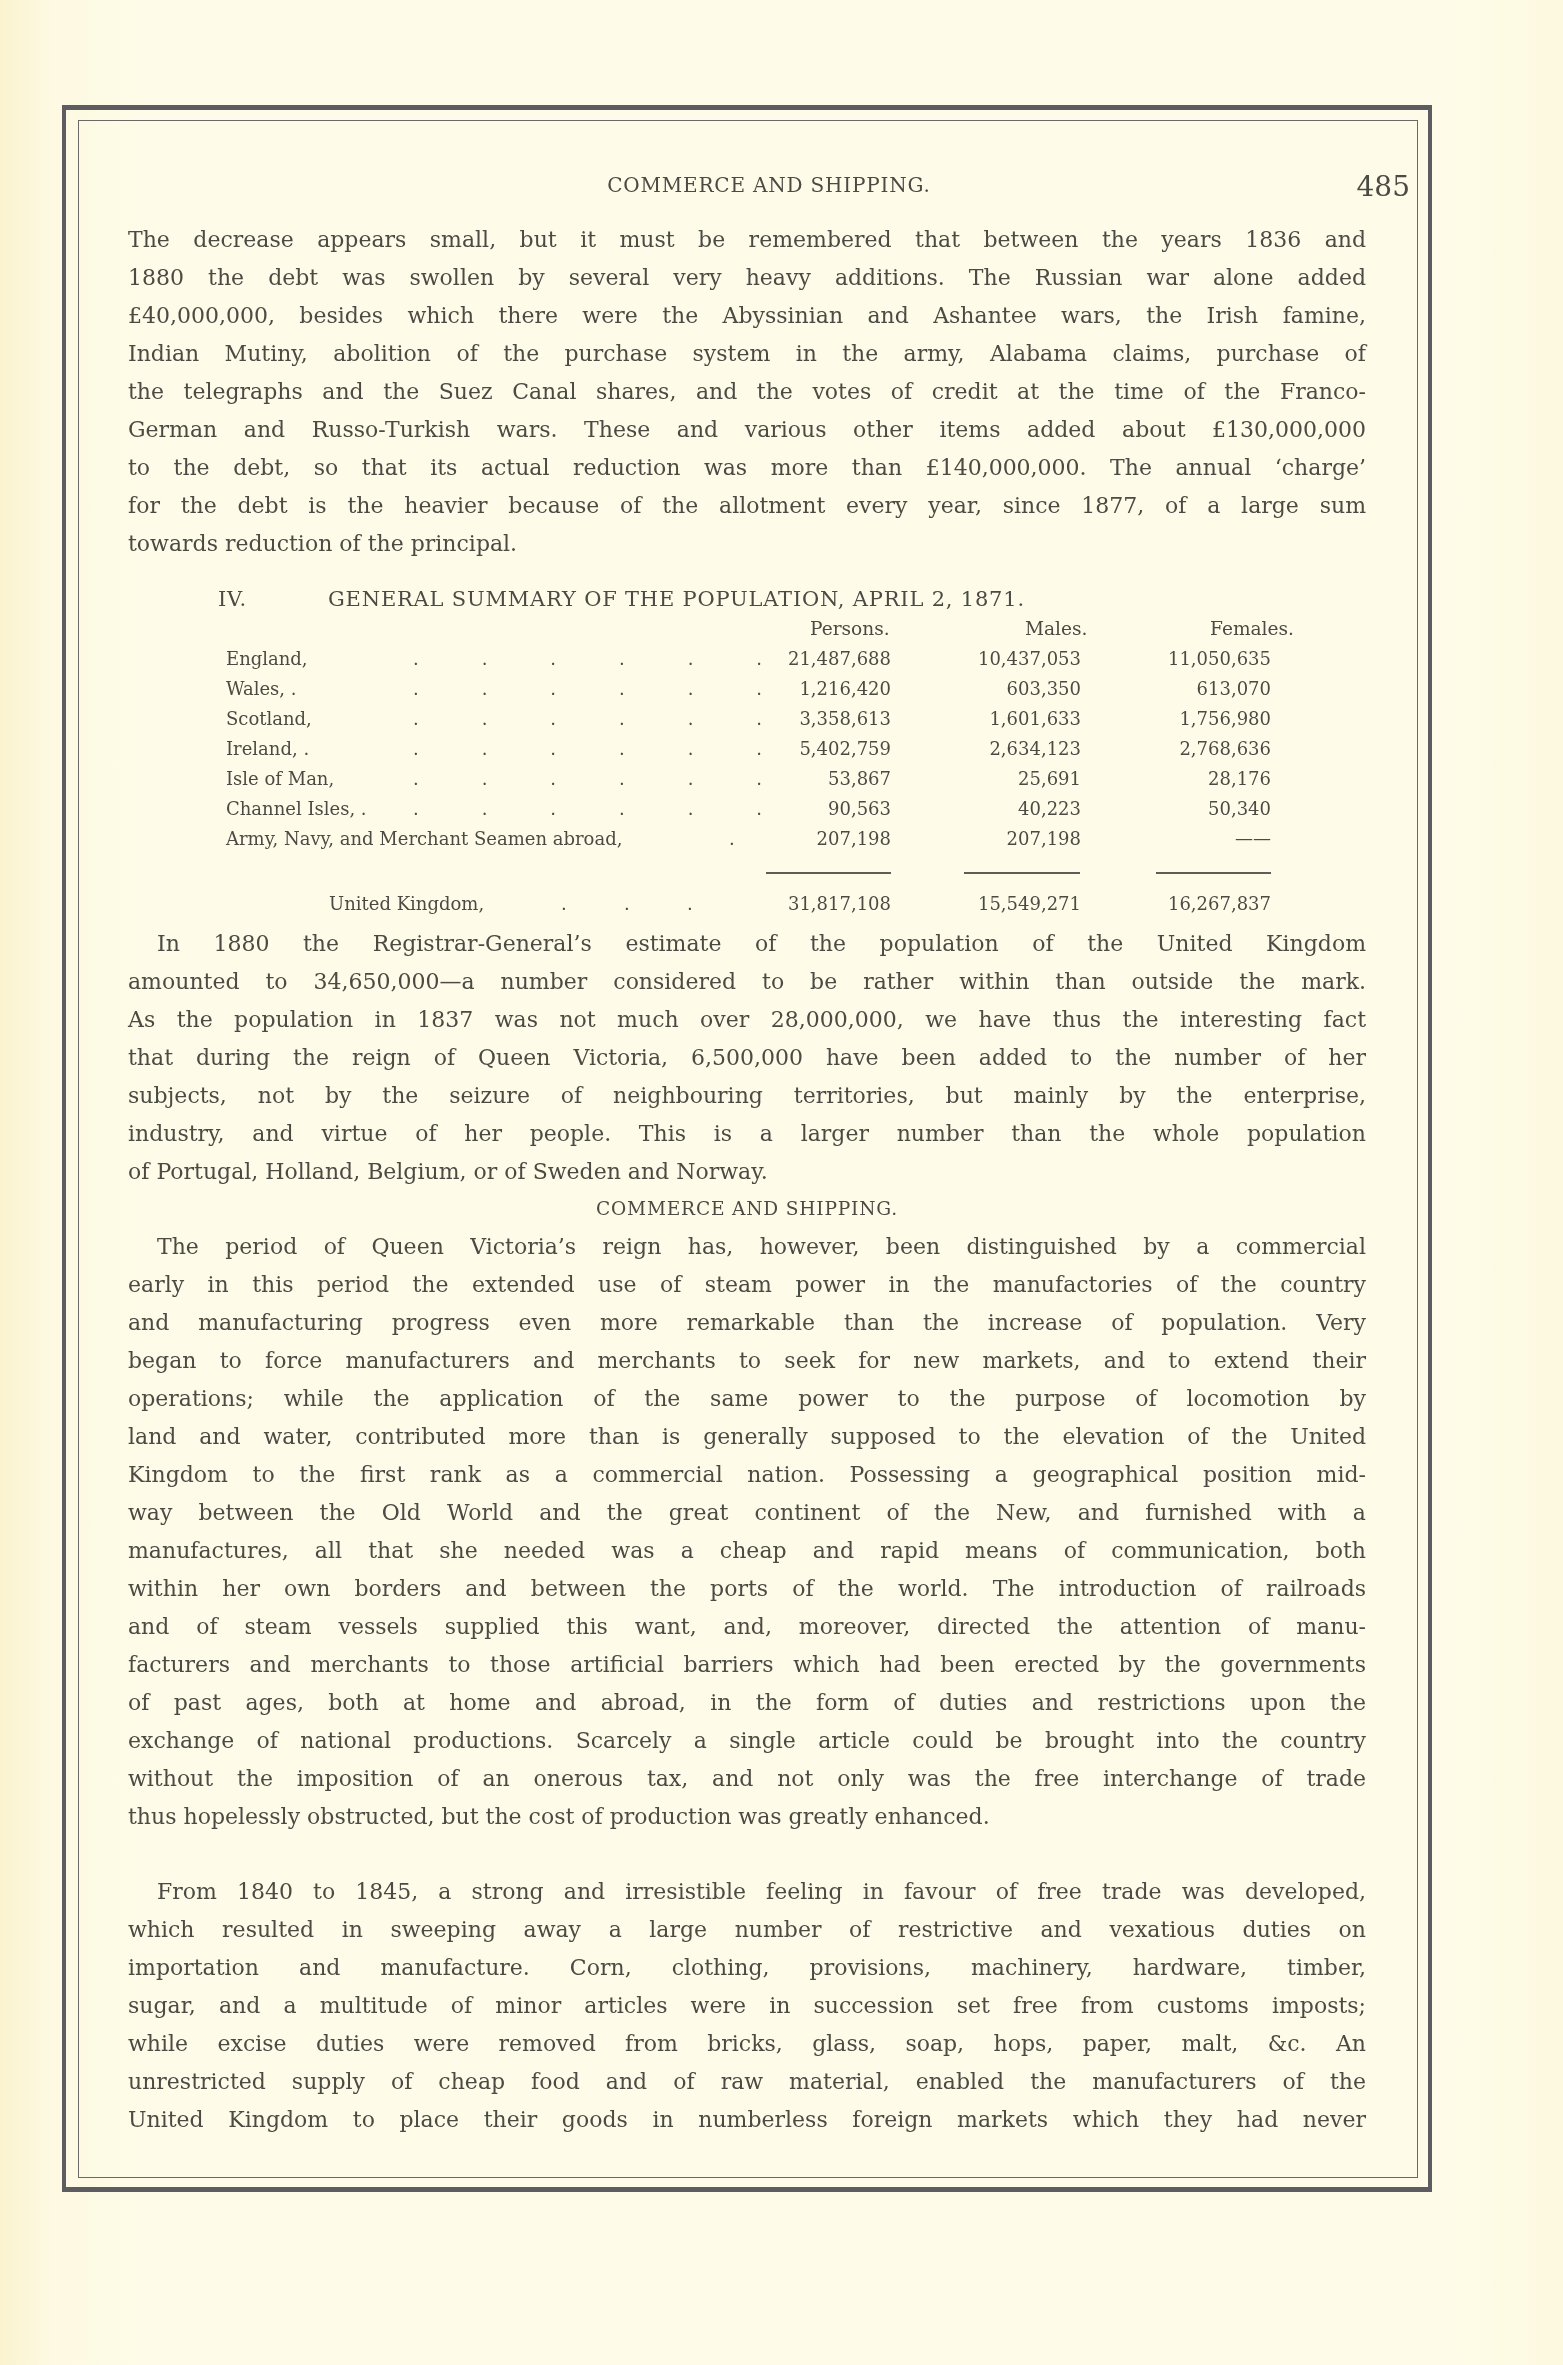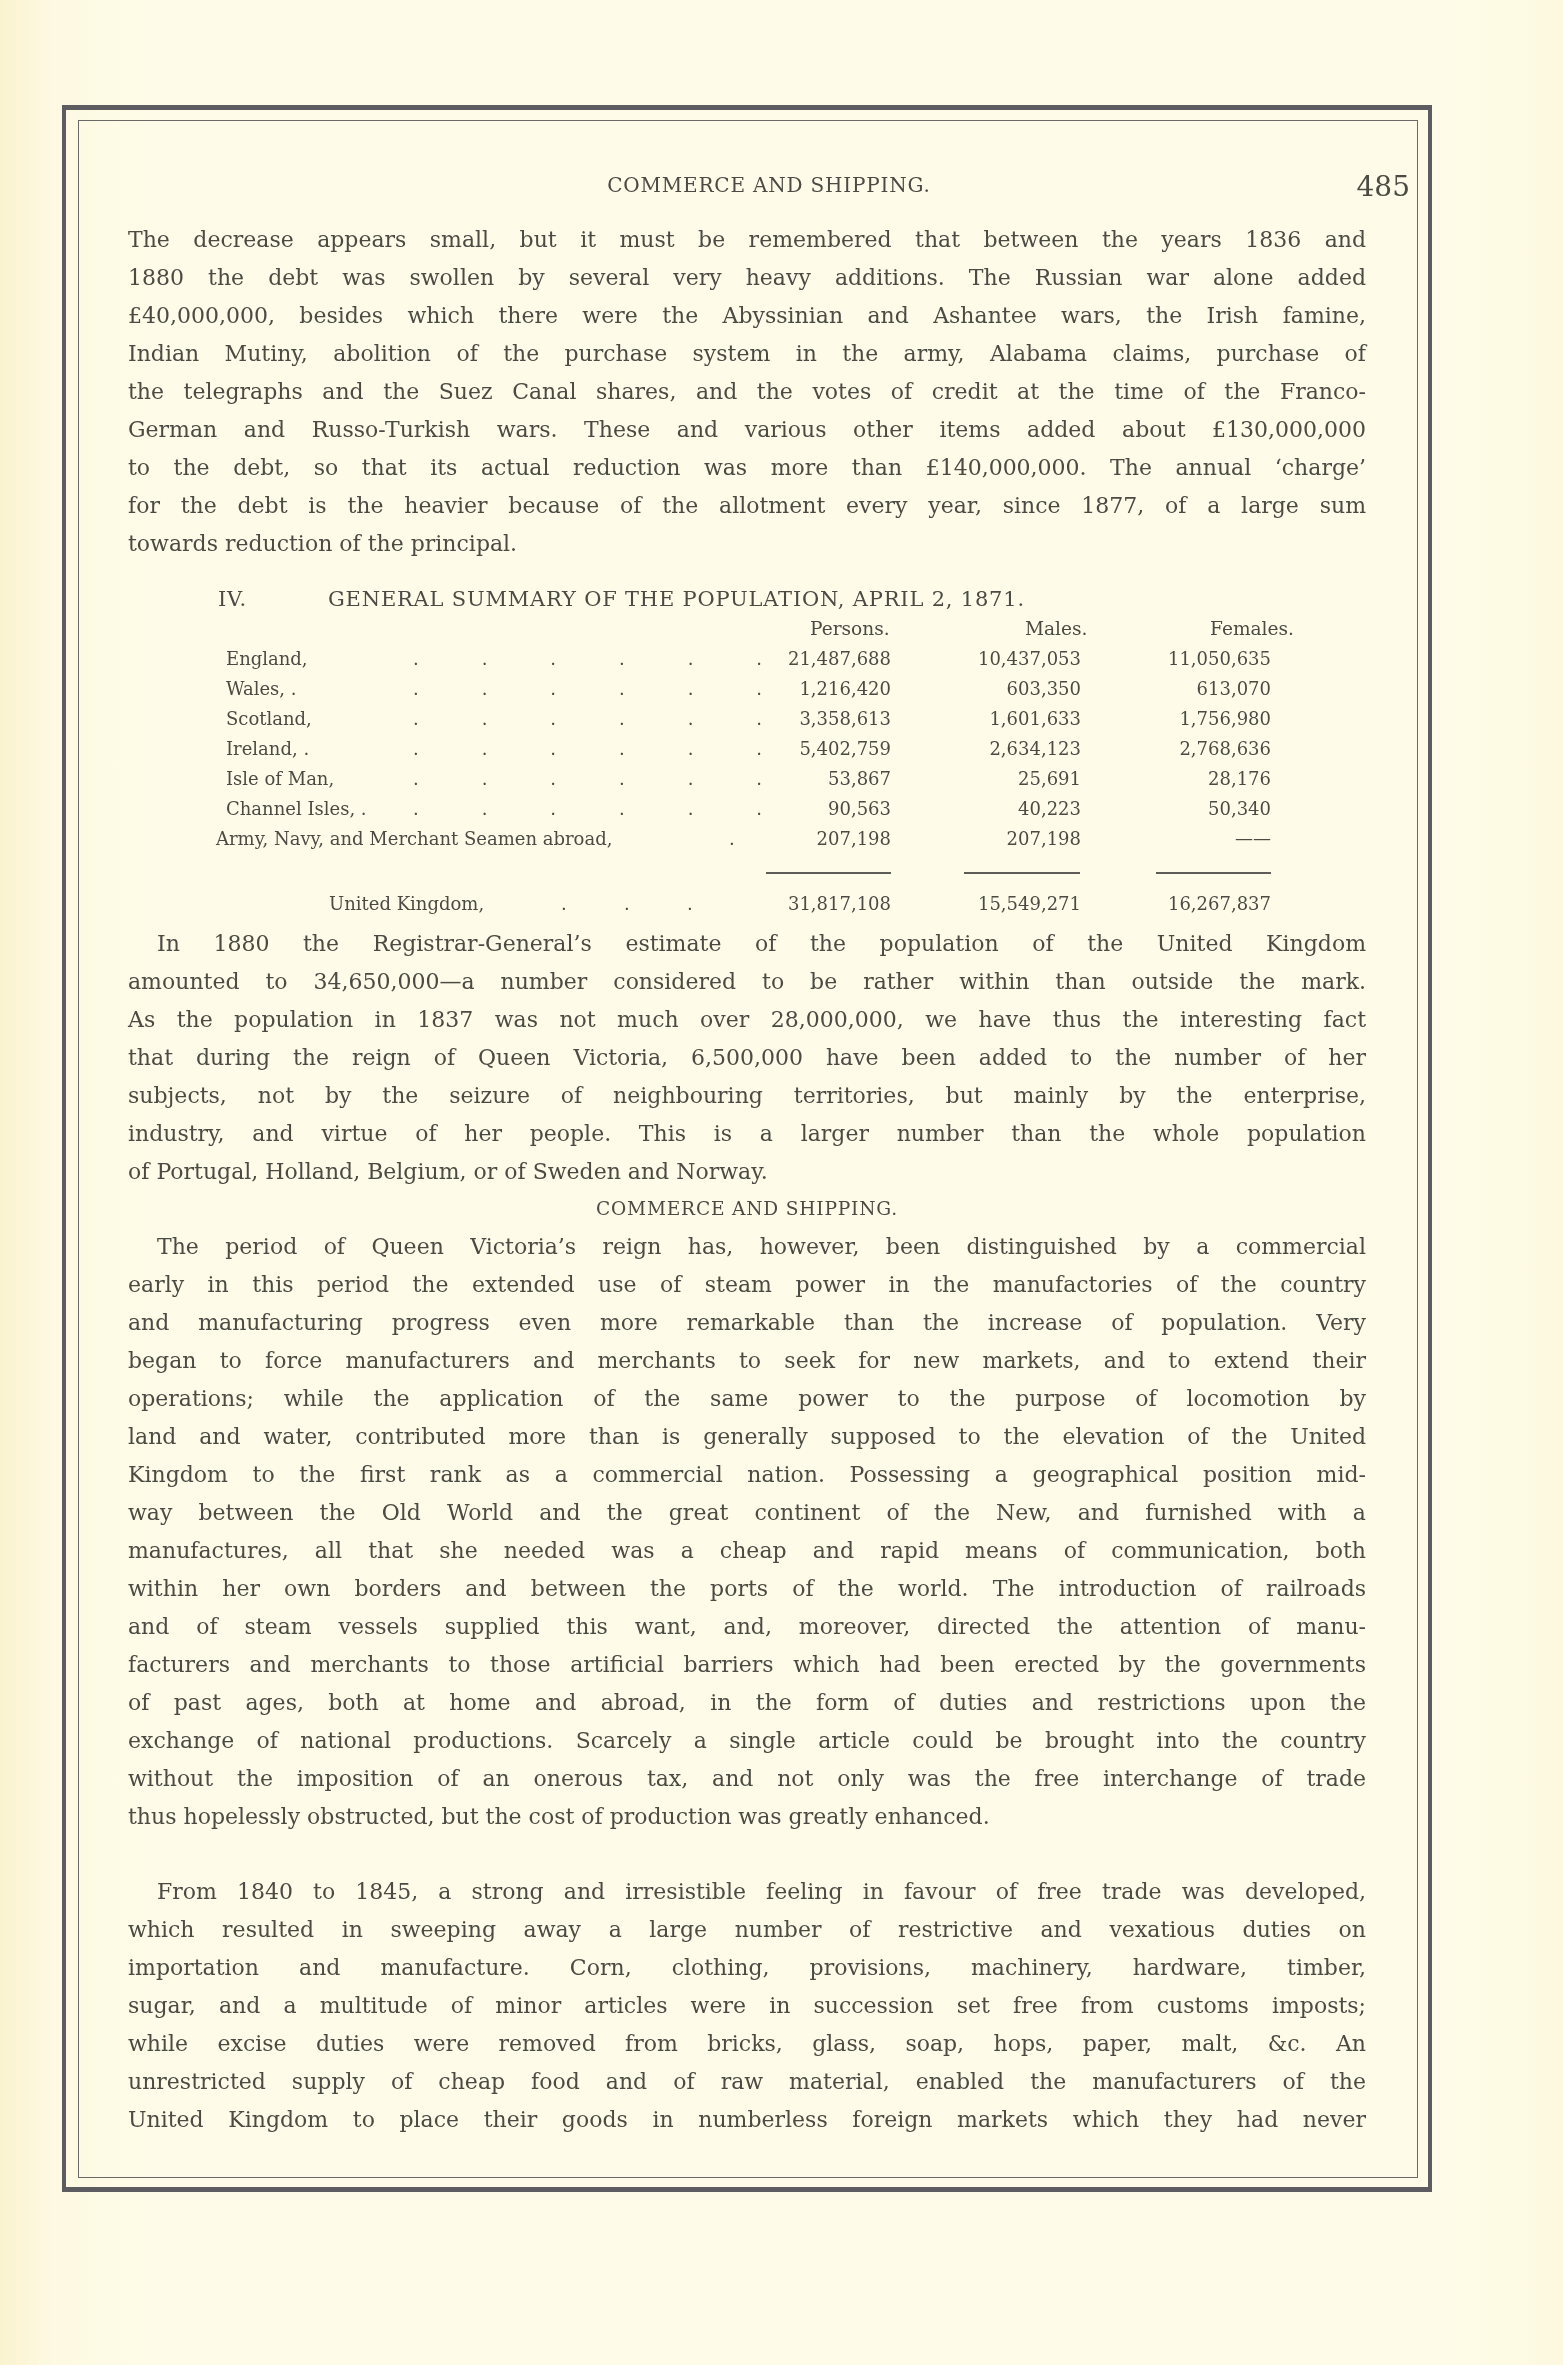--- a/index.html
+++ b/index.html
@@ -106,21 +106,21 @@
       <span class="rowlabel" style="left:226px; top:768px;">Isle of Man,</span>
       <span class="dots" style="left:413px; top:768px;">.&nbsp;&nbsp;&nbsp;&nbsp;&nbsp;&nbsp;&nbsp;&nbsp;&nbsp;&nbsp;&nbsp;.&nbsp;&nbsp;&nbsp;&nbsp;&nbsp;&nbsp;&nbsp;&nbsp;&nbsp;&nbsp;&nbsp;.&nbsp;&nbsp;&nbsp;&nbsp;&nbsp;&nbsp;&nbsp;&nbsp;&nbsp;&nbsp;&nbsp;.&nbsp;&nbsp;&nbsp;&nbsp;&nbsp;&nbsp;&nbsp;&nbsp;&nbsp;&nbsp;&nbsp;.&nbsp;&nbsp;&nbsp;&nbsp;&nbsp;&nbsp;&nbsp;&nbsp;&nbsp;&nbsp;&nbsp;.</span>
       <span class="cell num" style="left:722px; top:768px;">53,867</span>
       <span class="cell num" style="left:912px; top:768px;">25,691</span>
       <span class="cell num" style="left:1102px; top:768px;">28,176</span>
       <span class="rowlabel" style="left:226px; top:798px;">Channel Isles, .</span>
       <span class="dots" style="left:413px; top:798px;">.&nbsp;&nbsp;&nbsp;&nbsp;&nbsp;&nbsp;&nbsp;&nbsp;&nbsp;&nbsp;&nbsp;.&nbsp;&nbsp;&nbsp;&nbsp;&nbsp;&nbsp;&nbsp;&nbsp;&nbsp;&nbsp;&nbsp;.&nbsp;&nbsp;&nbsp;&nbsp;&nbsp;&nbsp;&nbsp;&nbsp;&nbsp;&nbsp;&nbsp;.&nbsp;&nbsp;&nbsp;&nbsp;&nbsp;&nbsp;&nbsp;&nbsp;&nbsp;&nbsp;&nbsp;.&nbsp;&nbsp;&nbsp;&nbsp;&nbsp;&nbsp;&nbsp;&nbsp;&nbsp;&nbsp;&nbsp;.</span>
       <span class="cell num" style="left:722px; top:798px;">90,563</span>
       <span class="cell num" style="left:912px; top:798px;">40,223</span>
       <span class="cell num" style="left:1102px; top:798px;">50,340</span>
-      <span class="rowlabel" style="left:216px; top:828px;">Army, Navy, and Merchant Seamen abroad,</span>
+      <span class="rowlabel" style="left:226px; top:828px;">Army, Navy, and Merchant Seamen abroad,</span>
       <span class="dots" style="left:729px; top:828px;">.</span>
       <span class="cell num" style="left:722px; top:828px;">207,198</span>
       <span class="cell num" style="left:912px; top:828px;">207,198</span>
       <span class="cell num" style="left:1102px; top:828px;">——</span>
     </div>
 
   <div class="rule" style="left:766px; top:872px; width:125px;"></div>
   <div class="rule" style="left:964px; top:872px; width:116px;"></div>
   <div class="rule" style="left:1156px; top:872px; width:115px;"></div>
 

